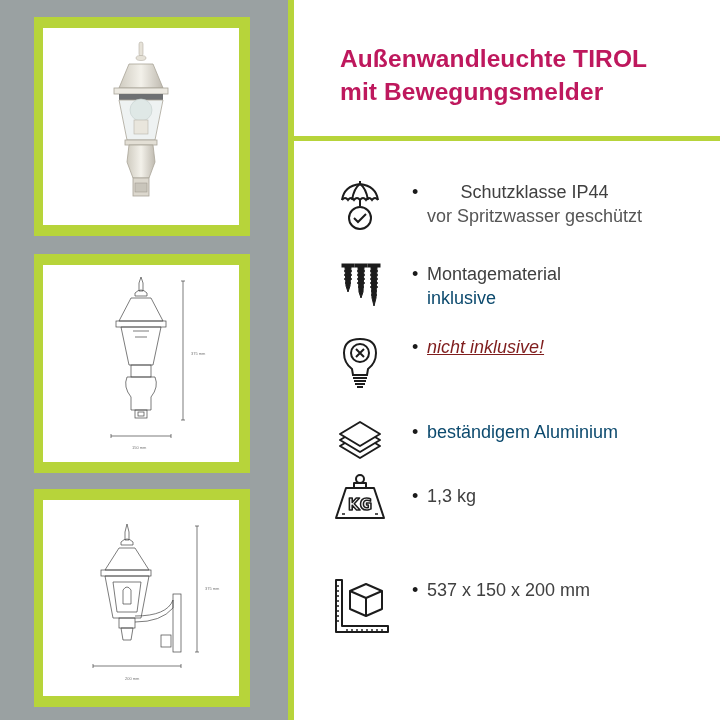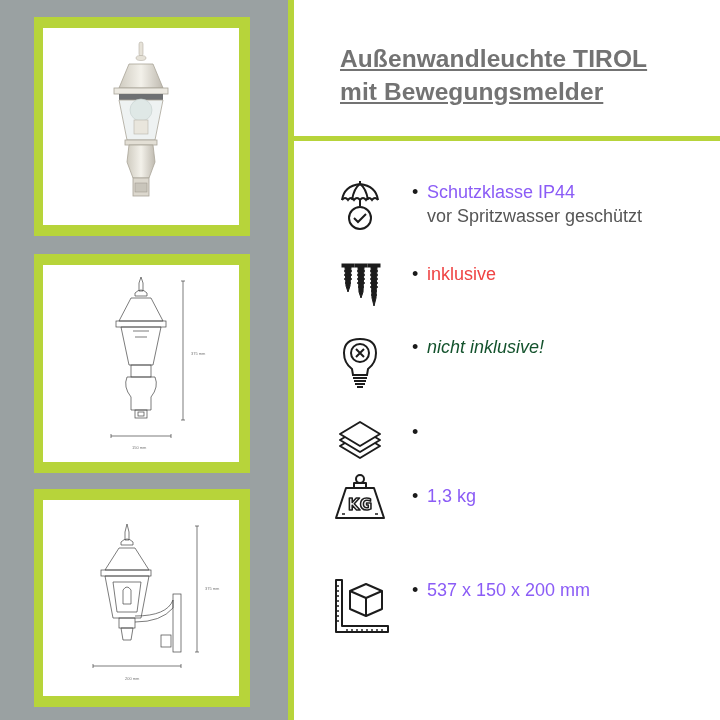--- a/index.html
+++ b/index.html
@@ -29,40 +29,39 @@
       position: absolute; left: 9px; top: 11px; right: 11px; bottom: 11px;
       background: #ffffff; overflow: hidden;
     }
     .frame svg { position: absolute; left: 0; top: 0; }
     .dim-label {
       position: absolute; font-size: 4px; color: #777; white-space: nowrap;
       font-family: "Liberation Sans", sans-serif;
     }
     .title {
       position: absolute; left: 340px; top: 42px; width: 370px;
-      font-size: 24.5px; font-weight: bold; line-height: 33px; color: #737373;
+      font-size: 24.5px; font-weight: bold; line-height: 33px; color: #be185d;
       letter-spacing: 0.1px;
-      text-decoration: underline;
     }
     .feature {
       position: absolute; left: 330px; width: 380px; height: 70px;
     }
     .feature .icon {
       position: absolute; left: 0; top: 0; width: 60px; height: 60px;
     }
     .feature .text {
       position: absolute; left: 82px; top: 0; font-size: 18px; line-height: 24px;
     }
     .feature .bullet {
       position: absolute; left: 0; top: 0;
     }
-    .feature .line1 { display: block; padding-left: 15px; color: #8b5cf6; }
-    .feature .line2 { display: block; padding-left: 15px; color: #ef4444; }
+    .feature .line1 { display: block; padding-left: 15px; color: #404040; text-align: center; }
+    .feature .line2 { display: block; padding-left: 15px; color: #0c4a6e; }
     .feature .line2.light { color: #555; font-weight: normal; }
-    .feature .line2.italic { font-style: italic; color: #14532d; }
+    .feature .line2.italic { font-style: italic; color: #7f1d1d; text-decoration: underline; }
     .feature .line2.paren { padding-left: 13px; color: #555; }
   </style>
 </head>
 <body>
 
 <div class="left-panel"></div>
 <div class="vline"></div>
 <div class="hline"></div>
 
 <div class="frame" style="top:17px;height:219px;">
@@ -190,20 +189,21 @@
       <path d="M27 9 L35 9 M27 13 L35 13 M27 17 L35 17 M27 21 L35 21 M28 25 L34 25" stroke-width="1.5"></path>
     </g>
     <g>
       <rect x="38" y="2" width="12" height="3"></rect>
       <path d="M41 5 L47 5 L46 36 L44 44 L42 36 Z"></path>
       <path d="M40 9 L48 9 M40 13 L48 13 M40 17 L48 17 M40 21 L48 21 M40 25 L48 25 M41 29 L47 29 M41 33 L47 33" stroke-width="1.5"></path>
     </g>
   </svg>
   <div class="text">
     <span class="bullet">•</span>
+    <span class="line1">Montagematerial</span>
     <span class="line2">inklusive</span>
   </div>
 </div>
 
 <div class="feature" style="top:335px;">
   <svg class="icon" viewBox="0 0 60 60" fill="none" stroke="#1c1c1c" stroke-width="2">
     <path d="M22 34 Q14 28 14 18 Q14 4 30 4 Q46 4 46 18 Q46 28 38 34 L37 40 L23 40 Z"></path>
     <circle cx="30" cy="18" r="9"></circle>
     <path d="M26 14 L34 22 M34 14 L26 22"></path>
     <path d="M23 43 L37 43 M24 46 L36 46 M25 49 L35 49 M27 52 L33 52"></path>
@@ -215,20 +215,21 @@
 </div>
 
 <div class="feature" style="top:420px;">
   <svg class="icon" viewBox="0 0 60 60" fill="#ffffff" stroke="#1c1c1c" stroke-width="2" stroke-linejoin="round">
     <path d="M10 26 L30 38 L50 26 L30 14 Z"></path>
     <path d="M10 20 L30 32 L50 20 L30 8 Z"></path>
     <path d="M10 14 L30 26 L50 14 L30 2 Z"></path>
   </svg>
   <div class="text">
     <span class="bullet">•</span>
+    <span class="line2">beständigem Aluminium</span>
   </div>
 </div>
 
 <div class="feature" style="top:472px;">
   <svg class="icon" viewBox="0 0 60 60" fill="none" stroke="#1c1c1c" stroke-width="2" stroke-linejoin="round">
     <circle cx="30" cy="7" r="4"></circle>
     <rect x="24" y="11" width="12" height="5"></rect>
     <path d="M16 16 L44 16 L54 46 L6 46 Z"></path>
     <text x="30" y="38" text-anchor="middle" font-family="DejaVu Sans, sans-serif" font-size="15" font-weight="bold" fill="#ffffff" stroke="#1c1c1c" stroke-width="1.6">KG</text>
     <path d="M12 42 L15 42 M45 42 L48 42" stroke-width="1.5"></path>

